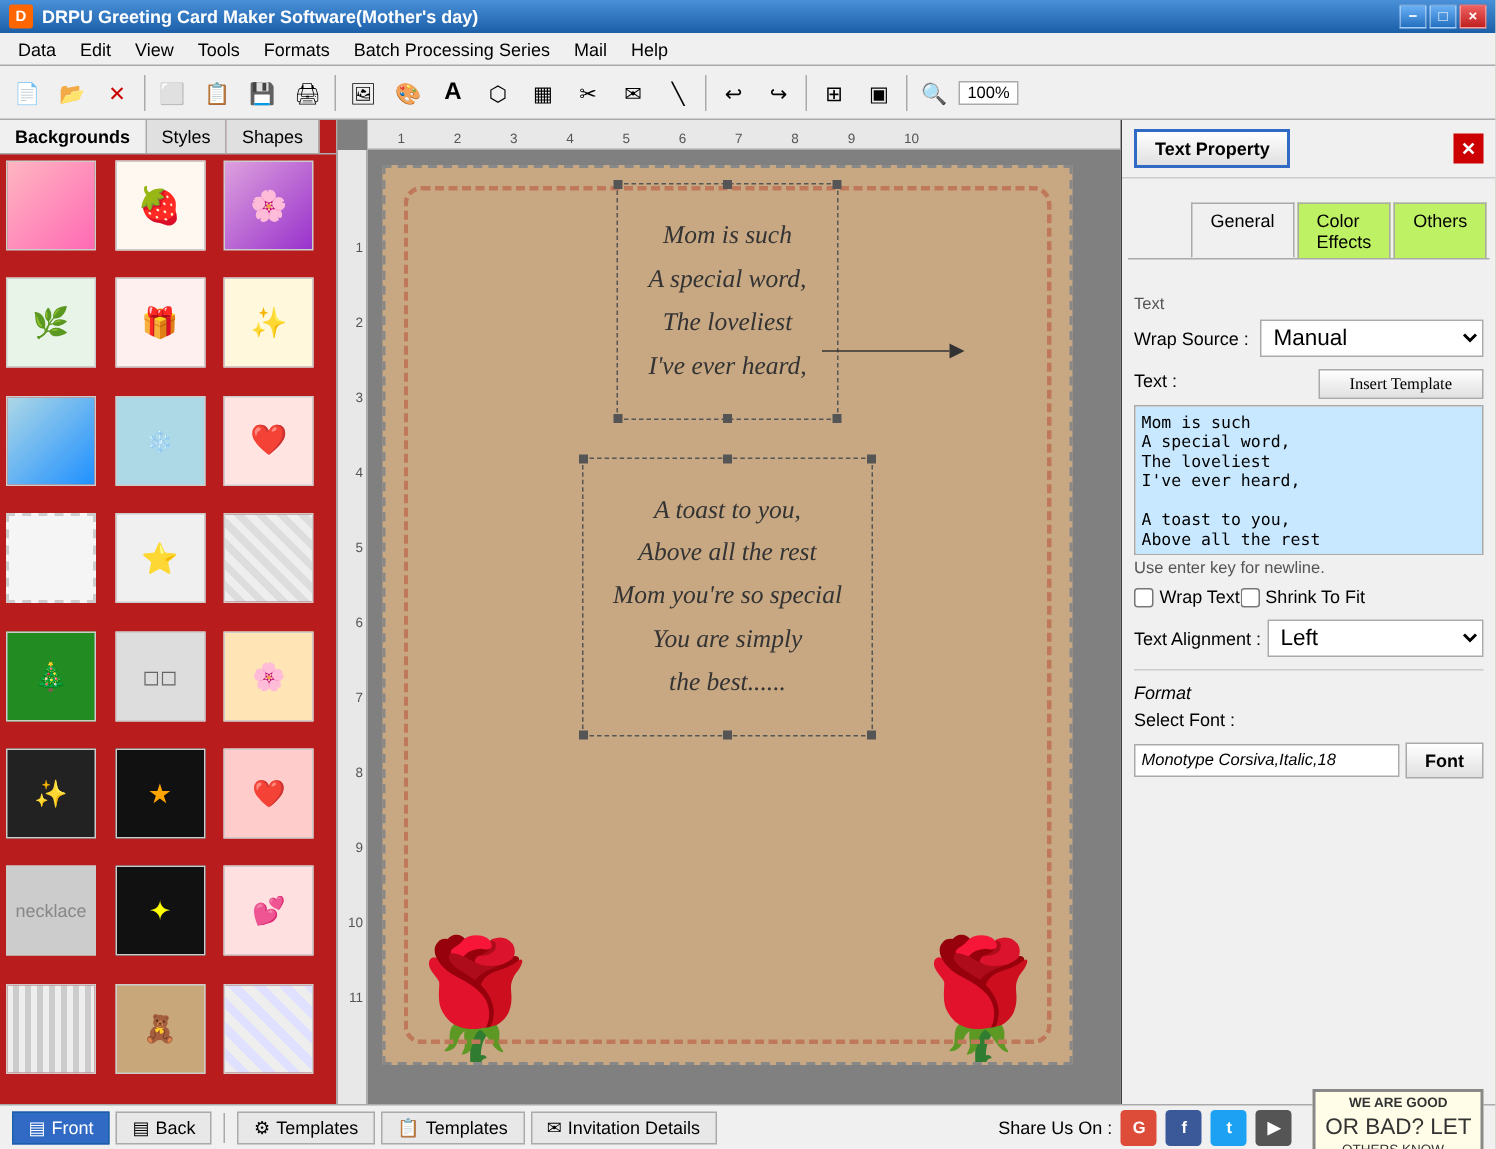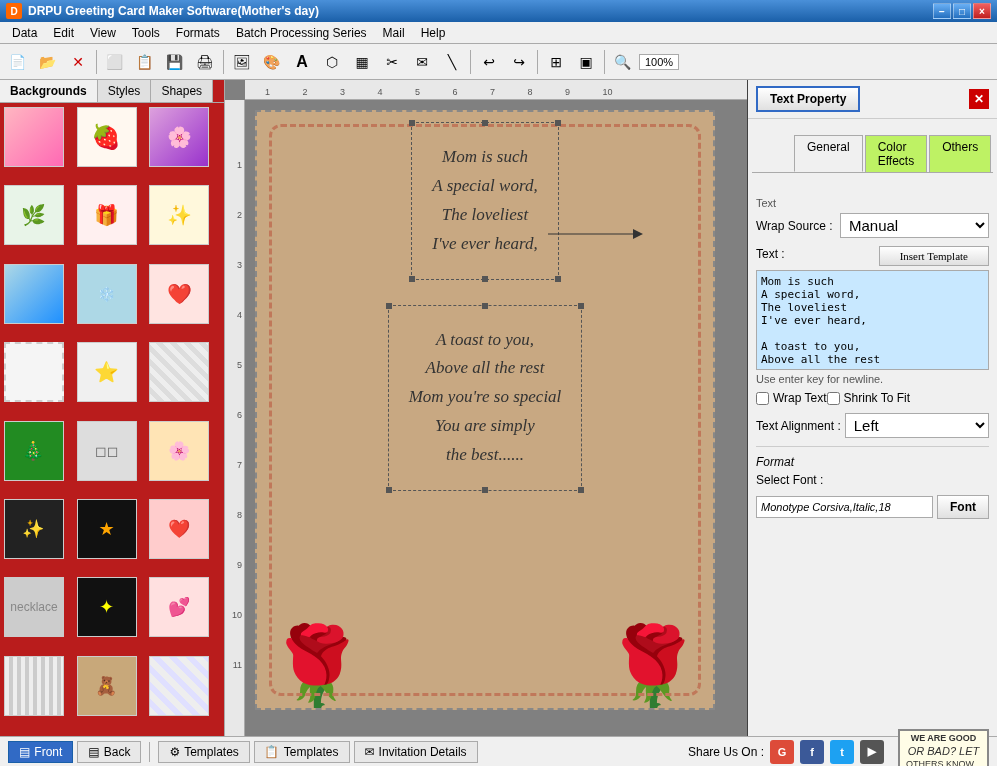--- a/index.html
+++ b/index.html
@@ -333,17 +333,17 @@
     <span>Invitation Details</span>
   </button>
   <div class="share-section">
     <span>Share Us On :</span>
     <div class="social-btn social-g">G</div>
     <div class="social-btn social-f">f</div>
     <div class="social-btn social-t">t</div>
     <div class="social-btn" style="background:#555; color:white;">▶</div>
     <div class="watermark-box">
       <div style="font-size:9px; font-weight:bold;">WE ARE GOOD</div>
-      <div style="font-size:11px;font-style:italic;">OR BAD? LET</div>
+      <div style="font-size:15px;">OR BAD? LET</div>
       <div style="font-size:9px;">OTHERS KNOW...</div>
     </div>
   </div>
 </div>
 
 </body></html>

